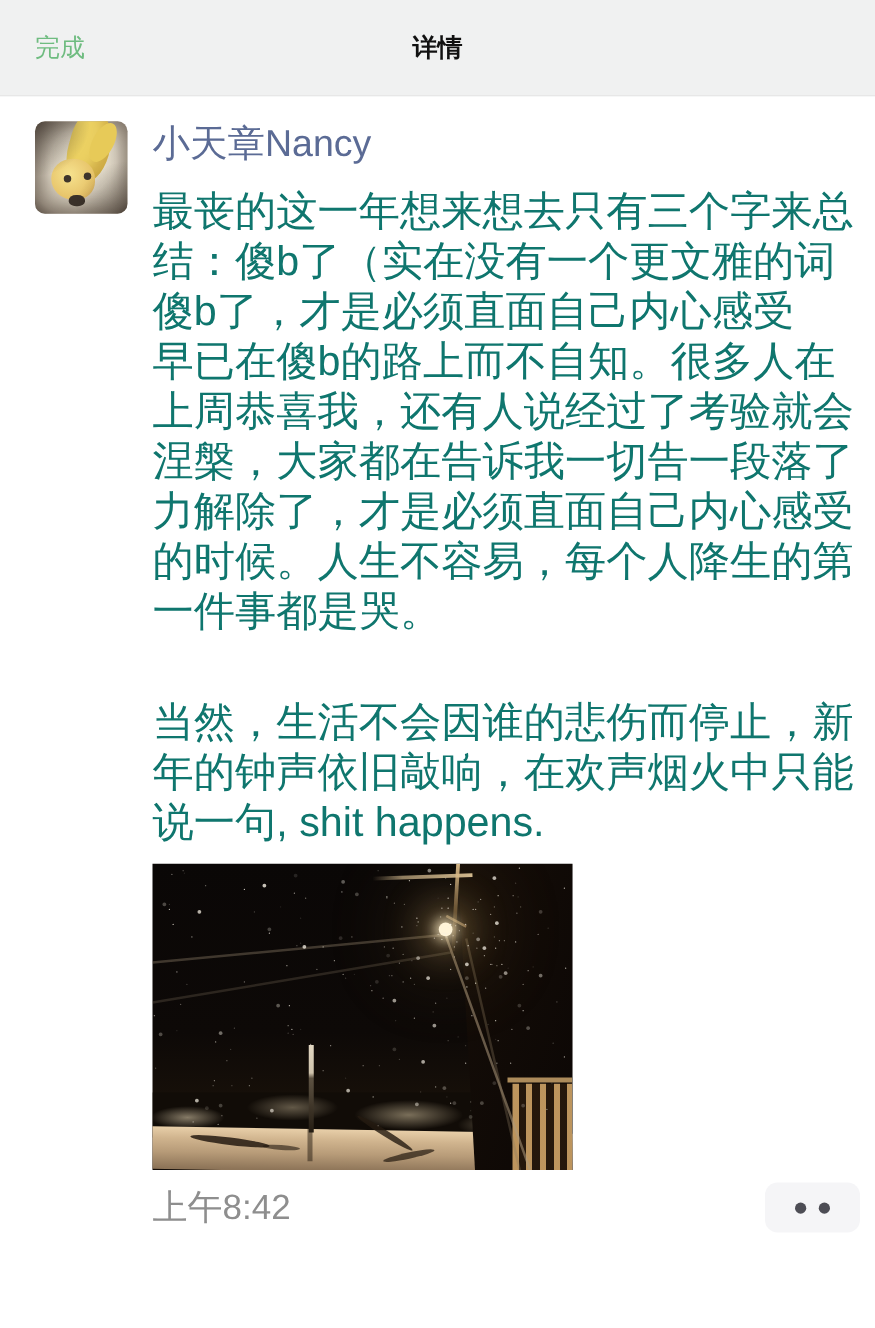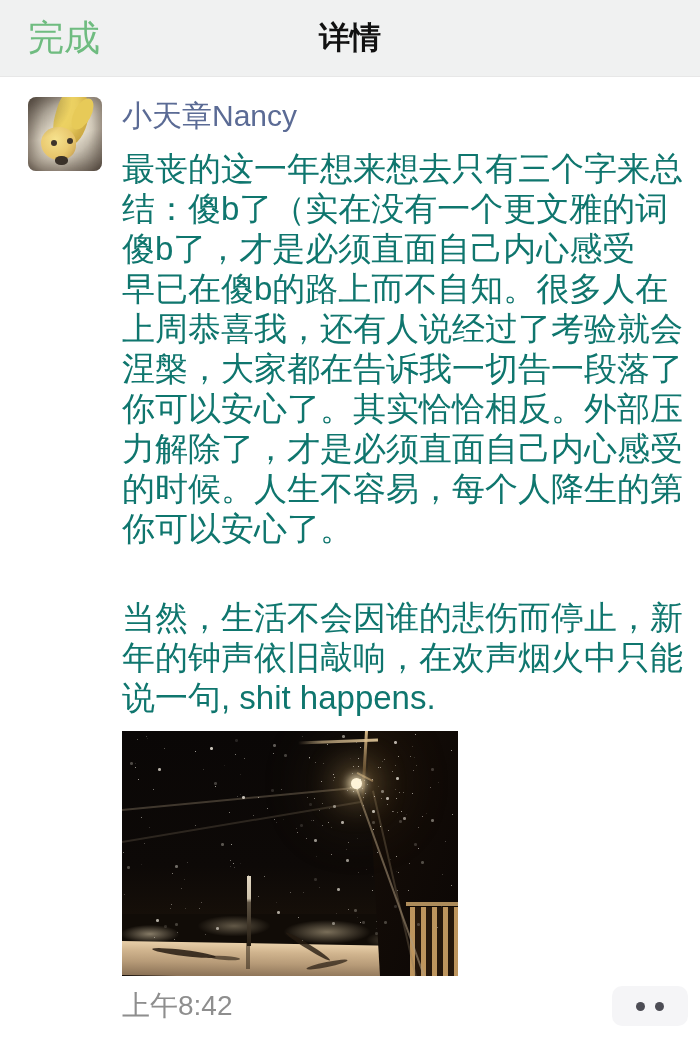--- a/index.html
+++ b/index.html
@@ -9,26 +9,26 @@
     -webkit-font-smoothing:antialiased;
   }
   
   .nav{
     position:relative;height:76px;background:#f0f1f1;
     border-bottom:1px solid #e7e7e7;
   }
   .nav-done{
     position:absolute;left:28px;top:0;height:76px;
     background:none;border:none;padding:0;cursor:pointer;
-    font-family:inherit;font-size:36px;color:#6fbc80;
+    font-family:inherit;font-size:20px;color:#6fbc80;
   }
   .nav-title{
     position:absolute;left:0;right:0;top:0;height:76px;
     display:flex;align-items:center;justify-content:center;
-    font-size:31px;font-weight:700;color:#111;
+    font-size:20px;font-weight:700;color:#111;
   }
   
   .post{display:flex;padding:20px 0 0 28px;}
   .avatar{
     flex:0 0 auto;width:74px;height:74px;border-radius:8px;overflow:hidden;
     position:relative;cursor:pointer;
     background:radial-gradient(circle at 52% 42%, #f0ead9 0%, #dcd4c4 45%, #a79d8e 82%, #6e6458 100%);
     box-shadow:inset 0 0 14px 4px rgba(70,58,48,.45);
   }
   .avatar::after{
@@ -139,24 +139,23 @@
     <div class="col">
       <div class="author">小天章Nancy</div>
 
       <div class="text">
         <div class="line">最丧的这一年想来想去只有三个字来总</div>
         <div class="line">结：傻b了（实在没有一个更文雅的词</div>
         <div class="line">傻b了，才是必须直面自己内心感受</div>
         <div class="line">早已在傻b的路上而不自知。很多人在</div>
         <div class="line">上周恭喜我，还有人说经过了考验就会</div>
         <div class="line">涅槃，大家都在告诉我一切告一段落了</div>
-        <div class="line">你可以安心了。其实恰恰相反。外部压</div>
         <div class="line">力解除了，才是必须直面自己内心感受</div>
         <div class="line">的时候。人生不容易，每个人降生的第</div>
-        <div class="line">你可以安心了。</div>
+        <div class="line">一件事都是哭。</div>
         <div class="line para-gap">当然，生活不会因谁的悲伤而停止，新</div>
         <div class="line">年的钟声依旧敲响，在欢声烟火中只能</div>
         <div class="line">说一句, shit happens.</div>
       </div>
 
       <div class="photo" title="夜晚雪景：路灯下雪花纷飞，右侧是建筑，地面覆盖积雪">
         <span class="ph-cable1"></span>
         <span class="ph-cable2"></span>
         <span class="ph-bushes"></span>
         <span class="ph-ground"></span>

